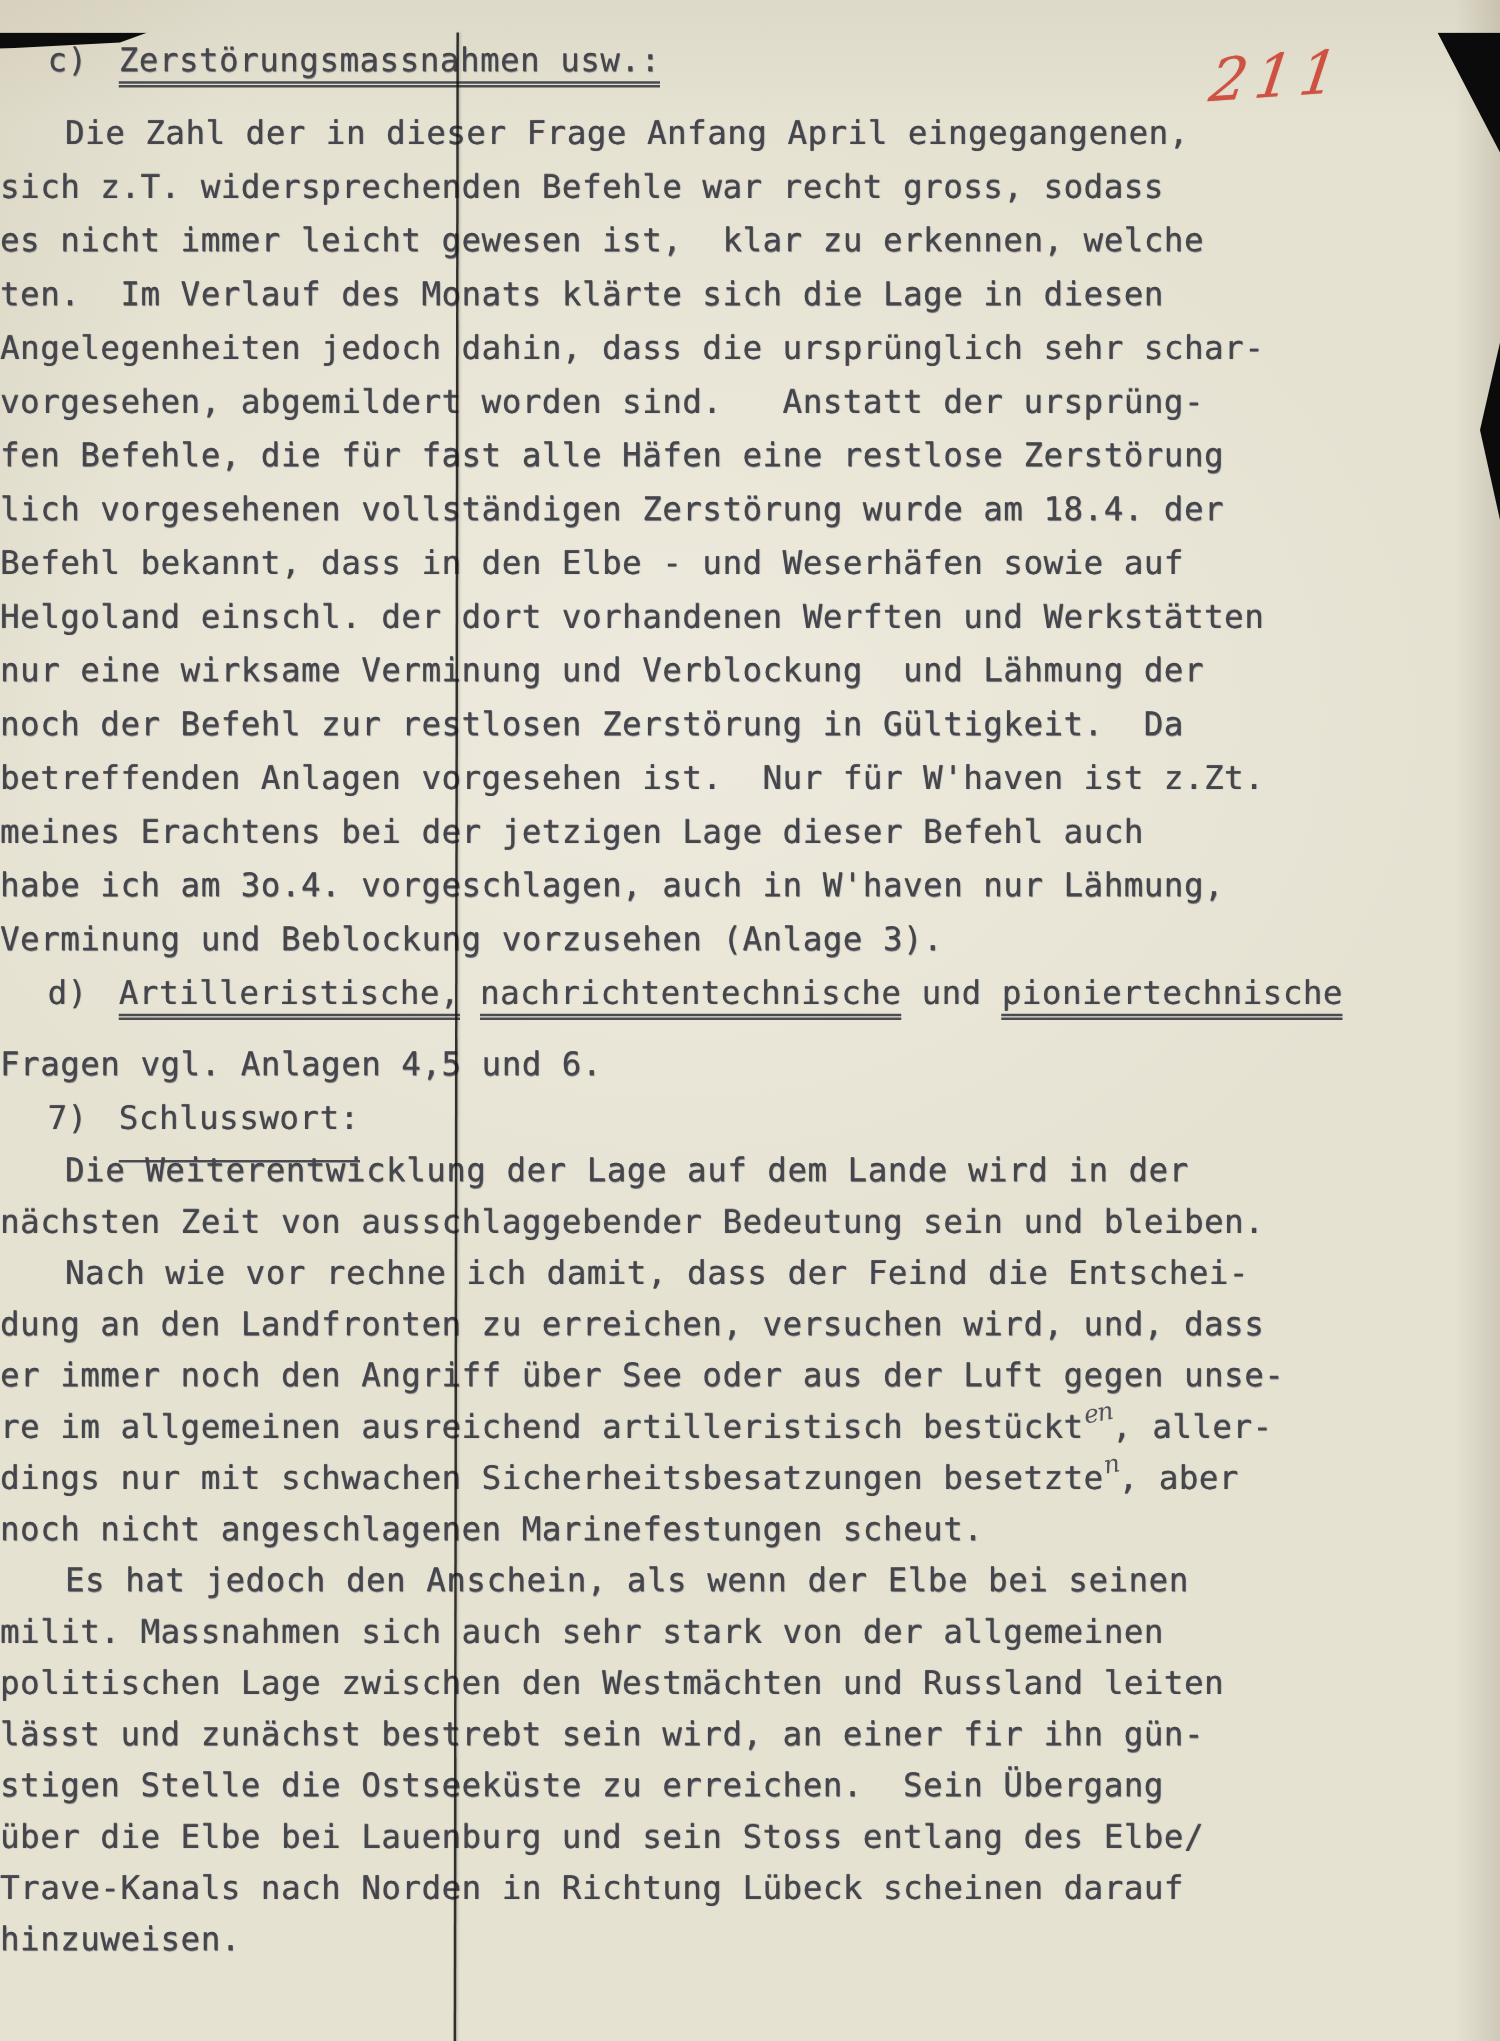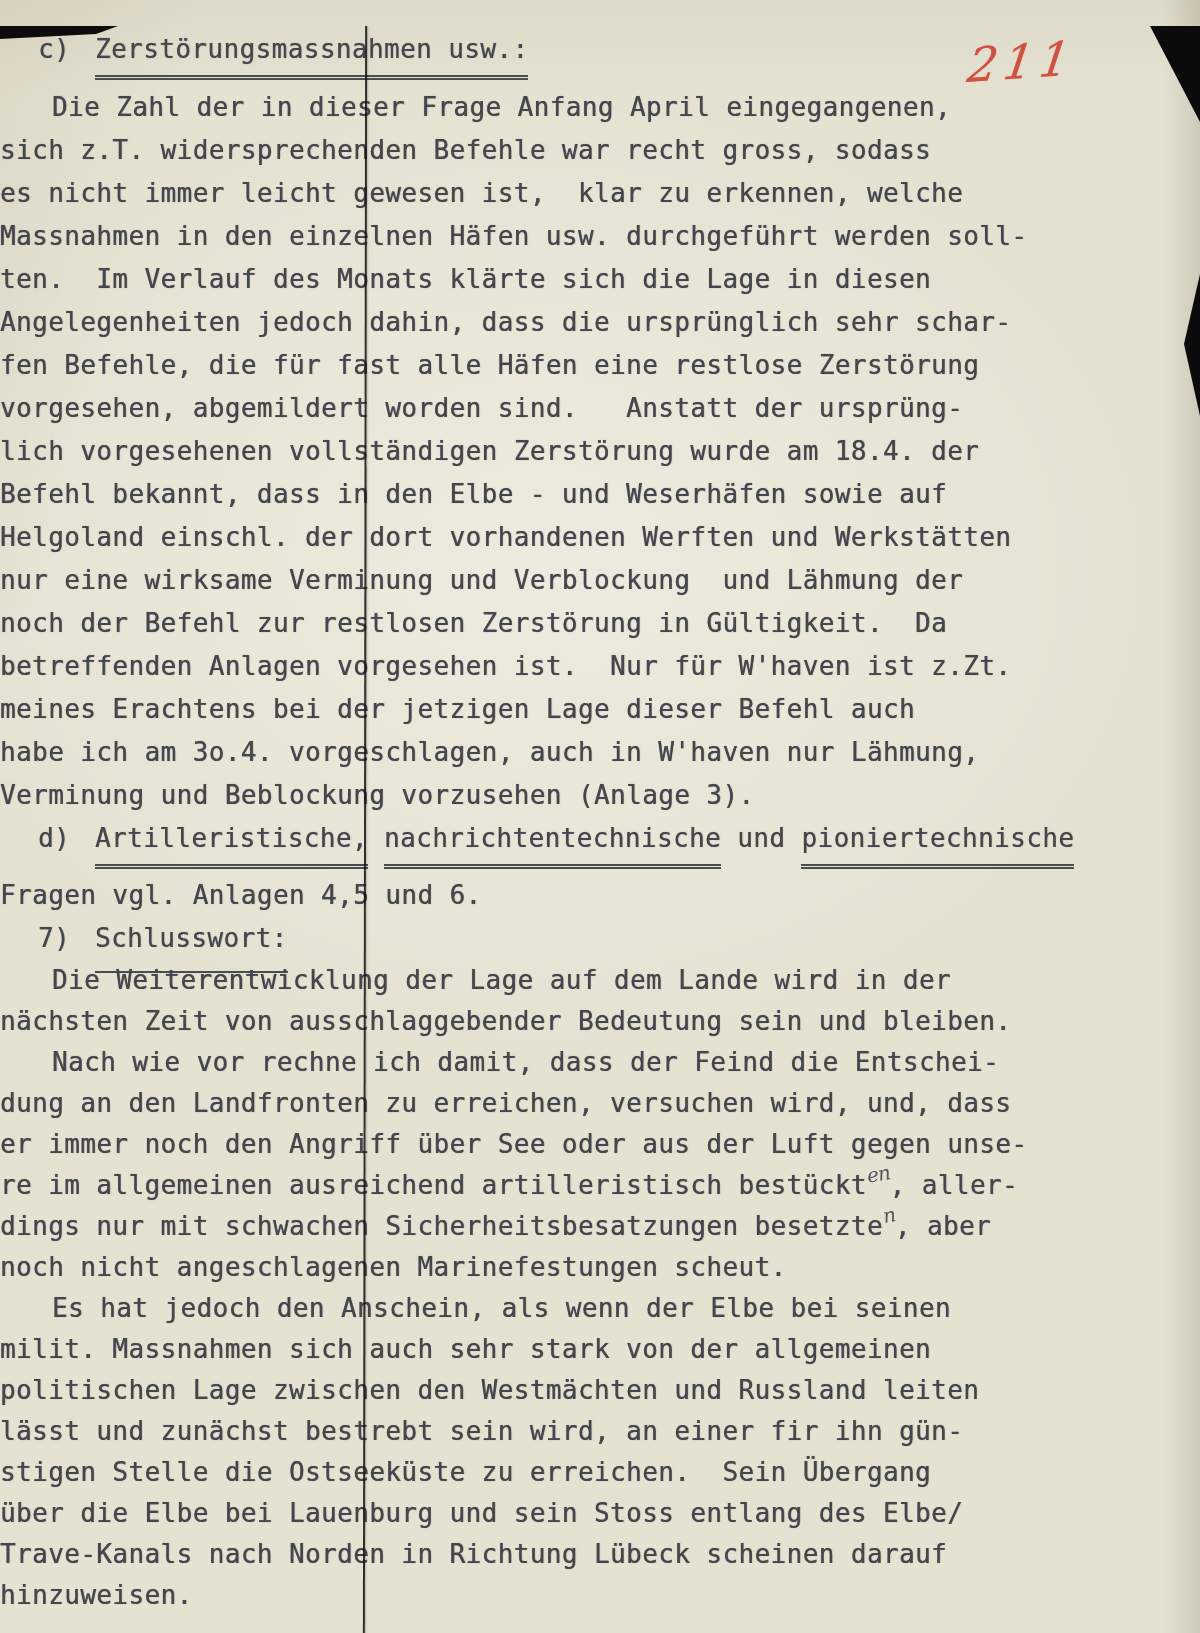--- a/index.html
+++ b/index.html
@@ -29,21 +29,21 @@
   .indent{text-indent:52px;}
   .hrow{
     white-space:pre;
     font-size:26px;
     letter-spacing:0.4px;
     height:43px;line-height:43px;
     padding-left:38px;
     text-shadow:0.4px 0.4px 0.8px rgba(70,70,82,0.75);
   }
   .hrow .hlabel{display:inline-block;width:57px;}
-  .u-double{border-bottom:5px double #4b4b52;padding-bottom:11px;}
+  .u-double{border-bottom:5px double #4b4b52;padding-bottom:1px;}
   .u-single{border-bottom:2px solid #4b4b52;padding-bottom:18px;}
   .head-c{margin-top:26px;height:46px;line-height:46px;}
   .p1{margin-top:14px;}
   
   .crease{
     position:absolute;top:0;left:364px;width:2px;height:1633px;
     background:rgba(22,22,20,0.88);
     box-shadow:1px 0 2px rgba(40,40,35,0.25);
     transform:rotate(0.08deg);
   }
@@ -95,25 +95,24 @@
   <div class="crease"></div>
 
   <div class="stamp">211</div>
 
   <div class="hrow head-c"><span class="hlabel">c)</span><span class="u-double">Zerstörungsmassnahmen usw.:</span></div>
 
   <div class="p1">
     <div class="tline indent">Die Zahl der in dieser Frage Anfang April eingegangenen,</div>
     <div class="tline">sich z.T. widersprechenden Befehle war recht gross, sodass</div>
     <div class="tline">es nicht immer leicht gewesen ist,  klar zu erkennen, welche</div>
-    <div class="tline">Massnahmen in den einzelnen Häfen usw. durchgeführt werden soll-</div>
     <div class="tline">ten.  Im Verlauf des Monats klärte sich die Lage in diesen</div>
     <div class="tline">Angelegenheiten jedoch dahin, dass die ursprünglich sehr schar-</div>
+    <div class="tline">vorgesehen, abgemildert worden sind.   Anstatt der ursprüng-</div>
     <div class="tline">fen Befehle, die für fast alle Häfen eine restlose Zerstörung</div>
-    <div class="tline">vorgesehen, abgemildert worden sind.   Anstatt der ursprüng-</div>
     <div class="tline">lich vorgesehenen vollständigen Zerstörung wurde am 18.4. der</div>
     <div class="tline">Befehl bekannt, dass in den Elbe - und Weserhäfen sowie auf</div>
     <div class="tline">Helgoland einschl. der dort vorhandenen Werften und Werkstätten</div>
     <div class="tline">nur eine wirksame Verminung und Verblockung  und Lähmung der</div>
     <div class="tline">noch der Befehl zur restlosen Zerstörung in Gültigkeit.  Da</div>
     <div class="tline">betreffenden Anlagen vorgesehen ist.  Nur für W'haven ist z.Zt.</div>
     <div class="tline">meines Erachtens bei der jetzigen Lage dieser Befehl auch</div>
     <div class="tline">habe ich am 3o.4. vorgeschlagen, auch in W'haven nur Lähmung,</div>
     <div class="tline">Verminung und Beblockung vorzusehen (Anlage 3).</div>
   </div>

